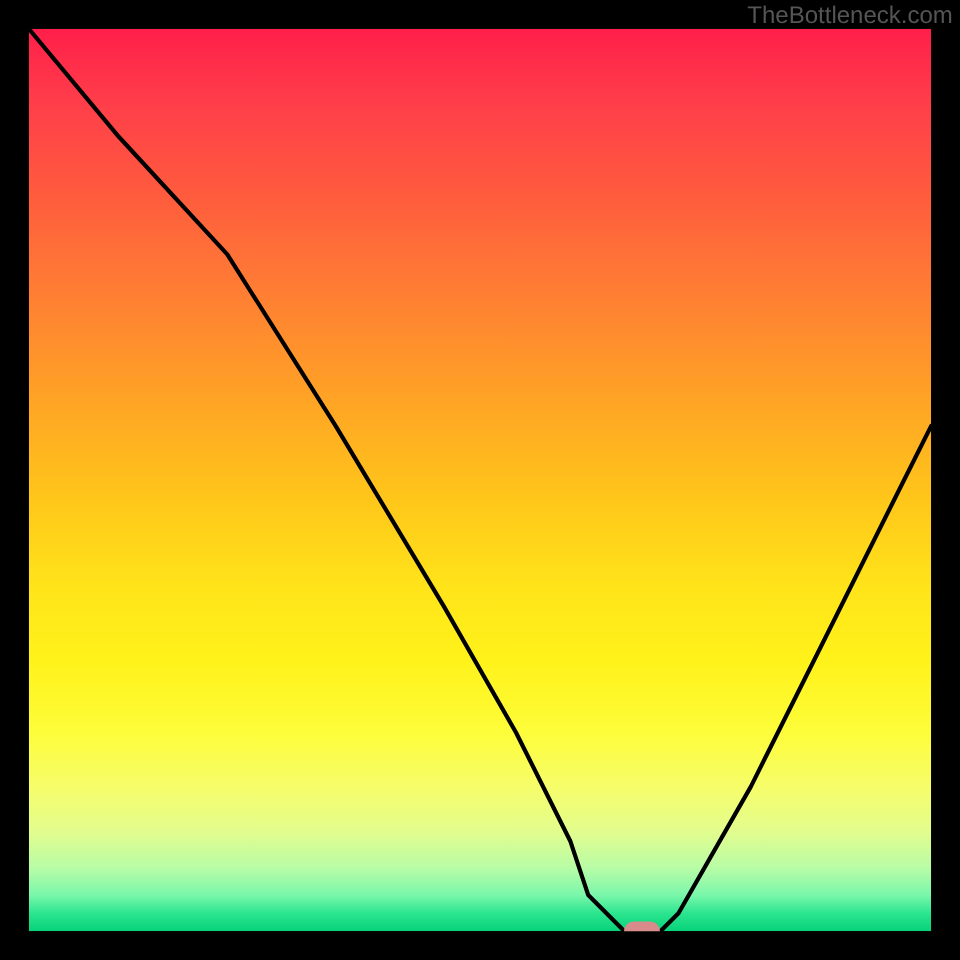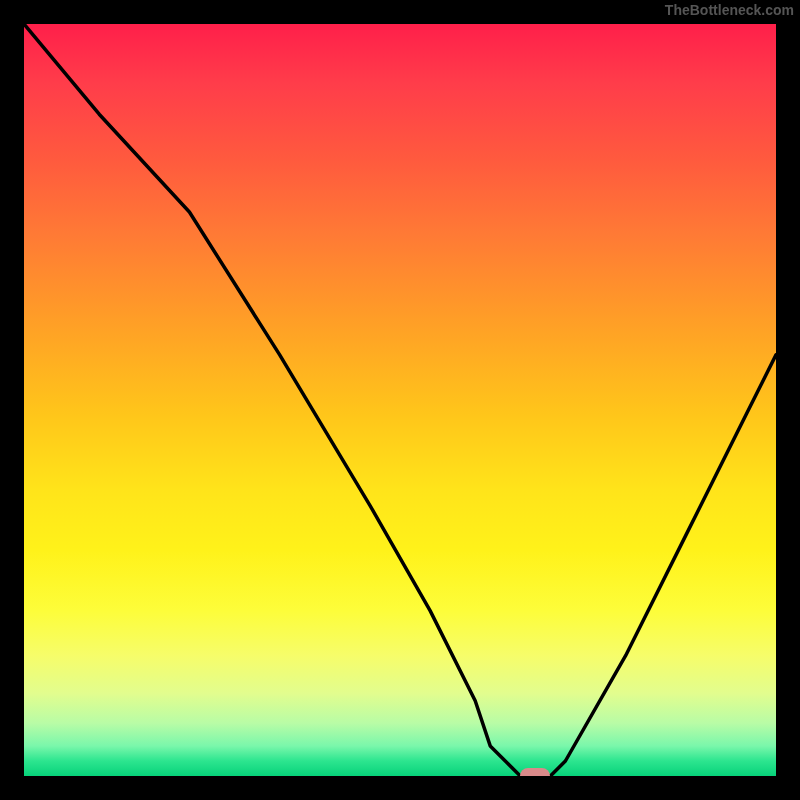--- a/index.html
+++ b/index.html
@@ -9,22 +9,22 @@
     height: 800px;
     background: #000;
     position: relative;
     font-family: Arial, sans-serif;
   }
   .watermark {
     position: absolute;
     top: 2px;
     right: 6px;
     color: #555;
-    font-size: 14px;
-    font-weight: 700;
+    font-size: 20px;
+    font-weight: 400;
     z-index: 10;
   }
   .plot-area {
     position: absolute;
     left: 24px;
     top: 24px;
     width: 752px;
     height: 752px;
     overflow: hidden;
   }

